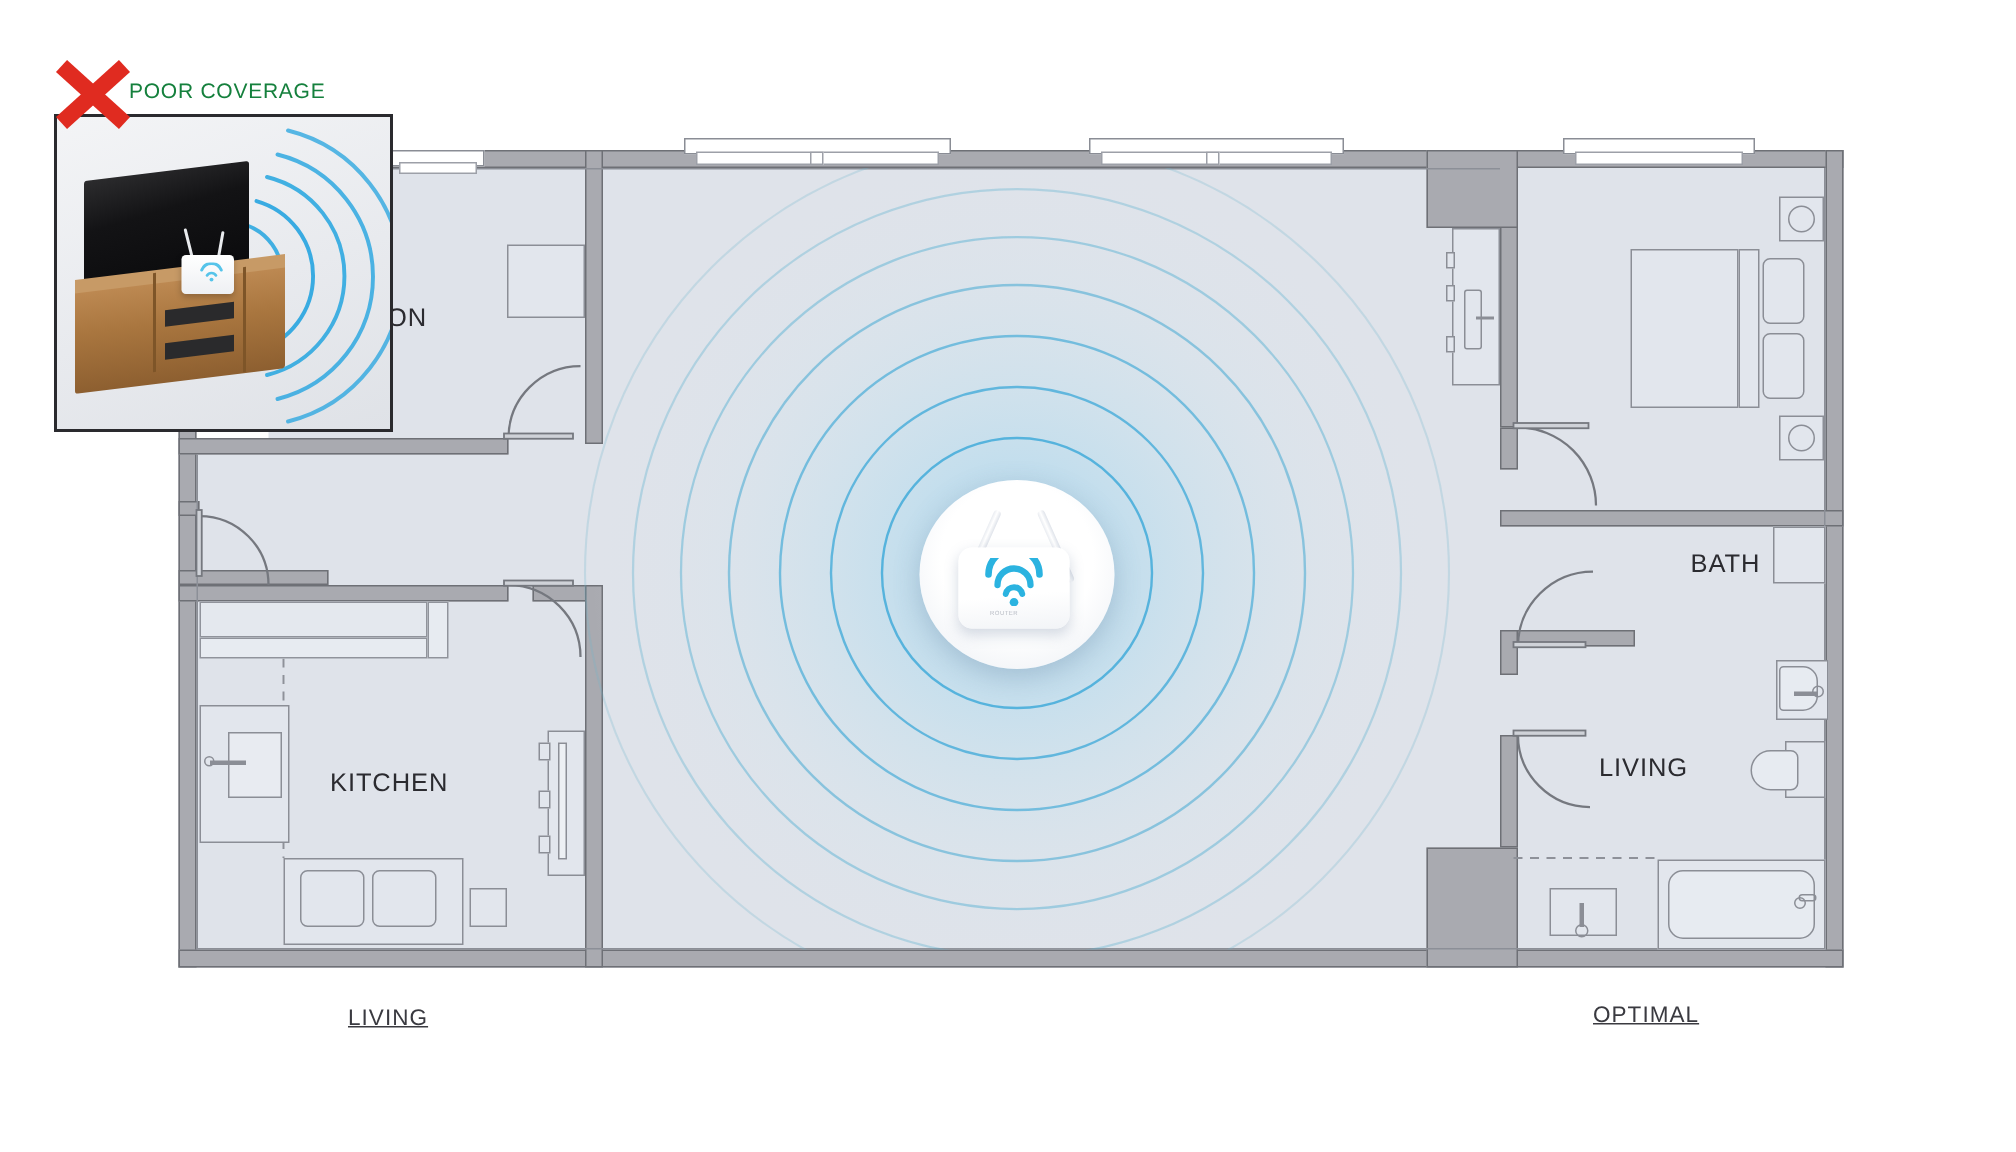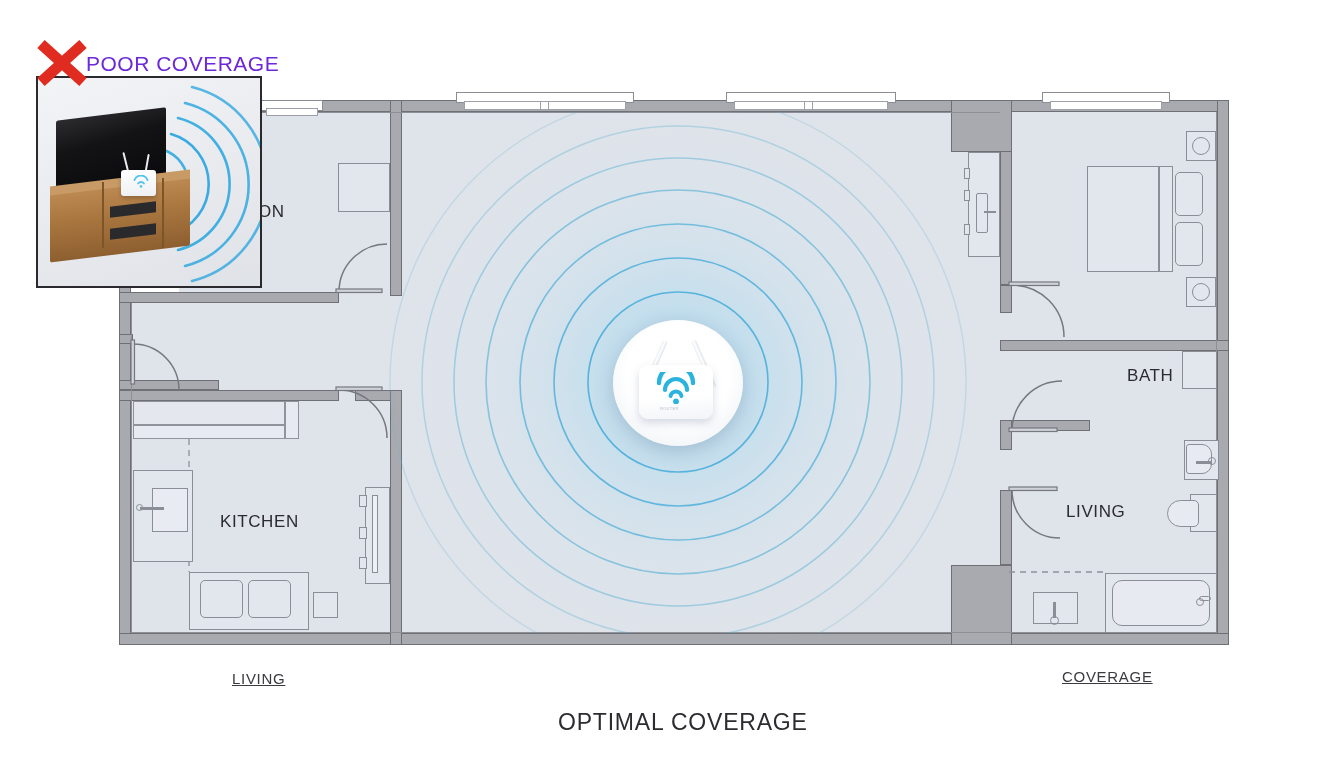--- a/index.html
+++ b/index.html
@@ -146,23 +146,23 @@
     width: 2.4px;
     background: #e9ebee;
     border-radius: 2px;
   }
 
   .xmark {
     position: absolute;
   }
   .poor-label {
     position: absolute;
-    font-size: 21px;
+    font-size: 14px;
     letter-spacing: 0.5px;
-    color: #6d28d9;
+    color: #15803d;
     white-space: nowrap;
   }
 </style>
 </head>
 <body>
 
 <div id="stage">
 
   <div class="floor" style="left:119px; top:100px; width:1110px; height:545px;"></div>
   <div class="floor" style="left:119px; top:100px; width:60px; height:200px; background:#ffffff;"></div>
@@ -333,23 +333,22 @@
     <circle cx="21" cy="29.5" r="2.9" fill="#2bb3e0"></circle>
   </svg>
   <div class="router-brand" style="left:660px; top:406px;">ROUTER</div>
 
   <div class="room-label" style="left:258px; top:202px;">ON</div>
   <div class="room-label" style="left:220px; top:512px;">KITCHEN</div>
   <div class="room-label" style="left:1127px; top:366px;">BATH</div>
   <div class="room-label" style="left:1066px; top:502px;">LIVING</div>
 
   <div class="caption" style="left:232px; top:670px;">LIVING</div>
-  <div class="caption" style="left:1062px; top:668px;">COVERAGE</div>
-
-  <div class="big-caption" style="left:558px; top:709px;">OPTIMAL COVERAGE</div>
+  <div class="caption" style="left:1062px; top:668px;">OPTIMAL</div>
+
 
   <div id="inset" style="left:36px; top:76px; width:226px; height:212px;">
     <div class="inset-wall"></div>
 
     <svg style="position:absolute; left:0; top:0; width:226px; height:212px;">
       <g fill="none" stroke="#2fa8e0" stroke-width="2.6" stroke-linecap="round">
         <path d="M 133 56 A 52 52 0 0 1 133 156" opacity="0.95"></path>
         <path d="M 140 40 A 68 68 0 0 1 140 172" opacity="0.9"></path>
         <path d="M 147 25 A 84 84 0 0 1 147 188" opacity="0.85"></path>
         <path d="M 154 9 A 100 100 0 0 1 154 203" opacity="0.8"></path>

